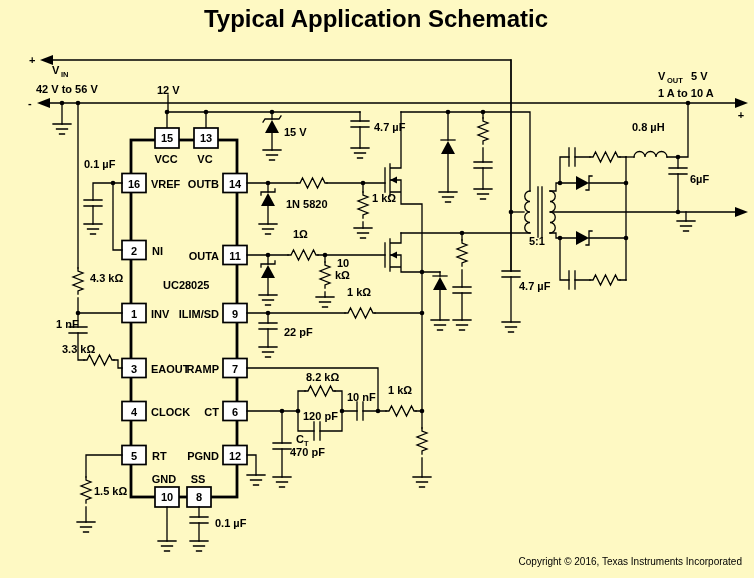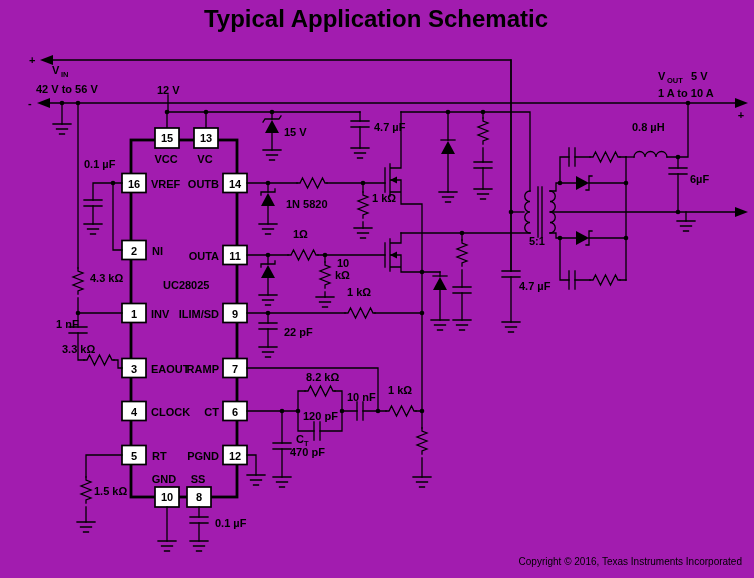--- a/index.html
+++ b/index.html
@@ -1,16 +1,16 @@
 <!DOCTYPE html>
 <html><head>
 <meta charset="utf-8">
 <style>
   html,body{margin:0;padding:0;background:#fff}
-  .page{width:754px;height:578px;position:relative;background:#a21caf;overflow:hidden}
+  .page{width:754px;height:578px;position:relative;background:#fef9c3;overflow:hidden}
   svg{font-family:"Liberation Sans",sans-serif;display:block}
   .w{fill:none;stroke:#000;stroke-width:1.3;stroke-linecap:square}
   .wt{fill:none;stroke:#000;stroke-width:2.8}
   .f{fill:#000;stroke:none}
   .pb{fill:#fff;stroke:#000;stroke-width:1.7}
   .t{font-size:11px;font-weight:bold;fill:#000}
   .ts{font-size:7.5px;font-weight:bold;fill:#000}
   .tm{text-anchor:middle}
   .te{text-anchor:end}
   .title{font-size:24px;font-weight:bold;fill:#000}

